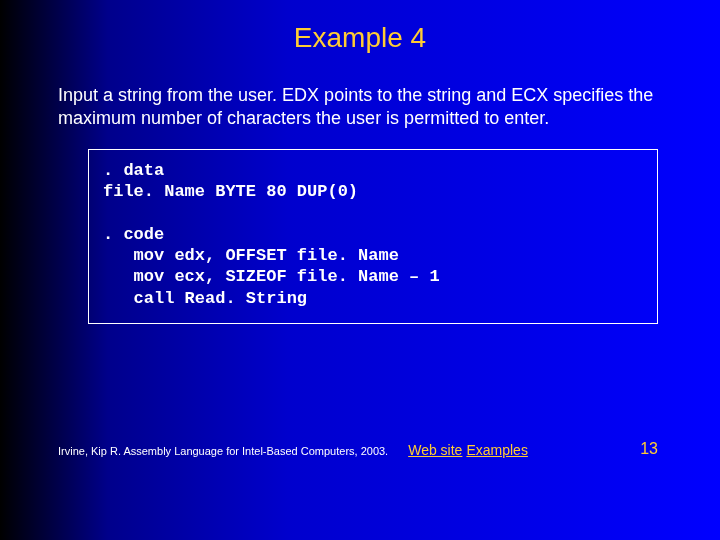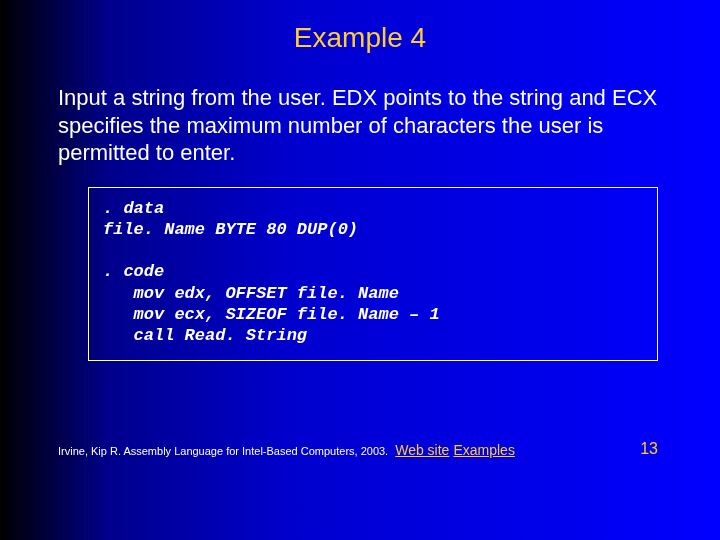--- a/index.html
+++ b/index.html
@@ -18,54 +18,53 @@
   }
   .title {
     text-align: center;
     font-size: 28px;
     color: #ffcc33;
     padding-top: 22px;
     font-weight: normal;
   }
   .body-text {
     color: #ffffff;
-    font-size: 22px;
+    font-size: 18px;
     line-height: 1.25;
     margin: 30px 60px 0 58px;
   }
   .code-box {
     border: 1px solid #ffffff;
     margin: 20px 62px 0 88px;
     padding: 10px 12px 14px 14px;
     font-family: "Courier New", Courier, monospace;
     font-size: 17px;
     font-weight: bold;
     color: #ffffff;
     line-height: 1.25;
     white-space: pre;
     background: transparent;
-    font-style: italic;
   }
   .footer {
     position: absolute;
     bottom: 26px;
     left: 58px;
     right: 40px;
     display: flex;
     align-items: baseline;
     font-size: 11px;
     color: #ffffff;
   }
   .footer .cite {
     font-size: 11px;
   }
   .footer .link {
     color: #ffcc33;
     text-decoration: underline;
-    margin-left: 7px;
+    margin-left: 20px;
     font-size: 14px;
     cursor: pointer;
   }
   .footer .link + .link {
     margin-left: 4px;
   }
   .page-num {
     position: absolute;
     right: 22px;
     bottom: 0;

